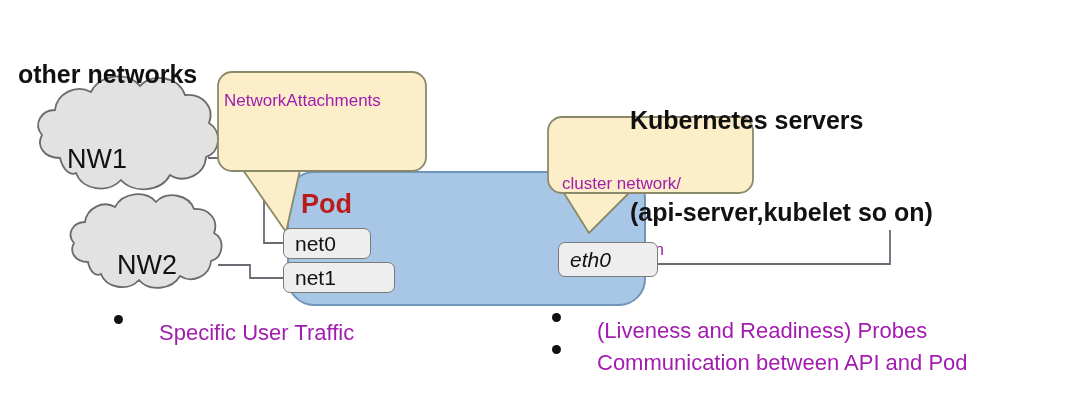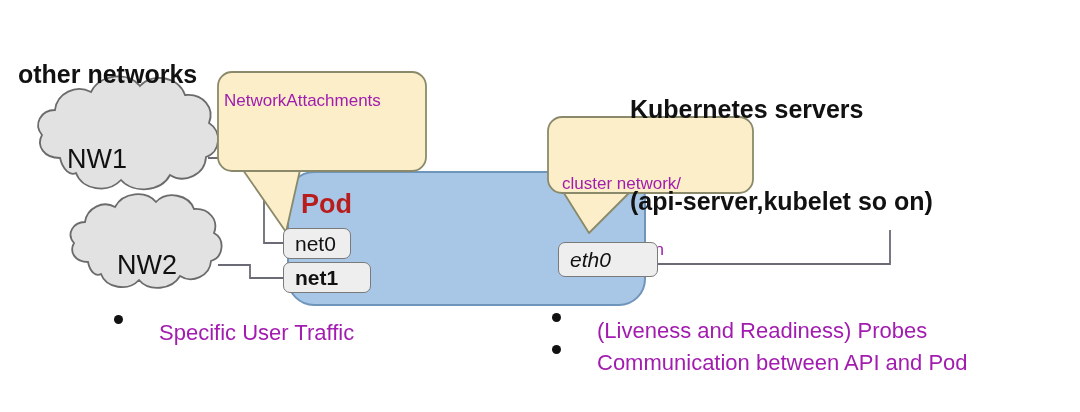--- a/index.html
+++ b/index.html
@@ -29,21 +29,21 @@
     line-height: 1.22;
     font-weight: bold;
   }
   .label-other-networks {
     left: 18px;
     top: 59px;
     font-size: 25px;
   }
   .label-k8s {
     left: 630px;
-    top: 33px;
+    top: 44px;
     font-size: 25px;
   }
   .label-pod {
     left: 301px;
     top: 188px;
     font-size: 27px;
     color: #b91c1c;
   }
   .cloud-name {
     font-size: 27px;
@@ -71,22 +71,22 @@
     box-sizing: border-box;
     background: #eeeeee;
     border: 1.6px solid #7a7a7a;
     border-radius: 7px;
     font-size: 21px;
     color: #111111;
     display: flex;
     align-items: center;
     padding-left: 11px;
   }
-  .iface-net0 { left: 283px; top: 228px; width: 68px; height: 31px; }
-  .iface-net1 { left: 283px; top: 262px; width: 88px; height: 31px; font-weight: bold; }
+  .iface-net0 { left: 283px; top: 228px; width: 88px; height: 31px; }
+  .iface-net1 { left: 283px; top: 262px; width: 112px; height: 31px; }
   .iface-eth0 { left: 558px; top: 242px; width: 100px; height: 35px; font-style: italic; }
   .bullet-row {
     position: absolute;
     display: flex;
     align-items: flex-start;
     font-size: 22px;
     color: #a21caf;
     white-space: pre;
   }
   .bullet-dot {

